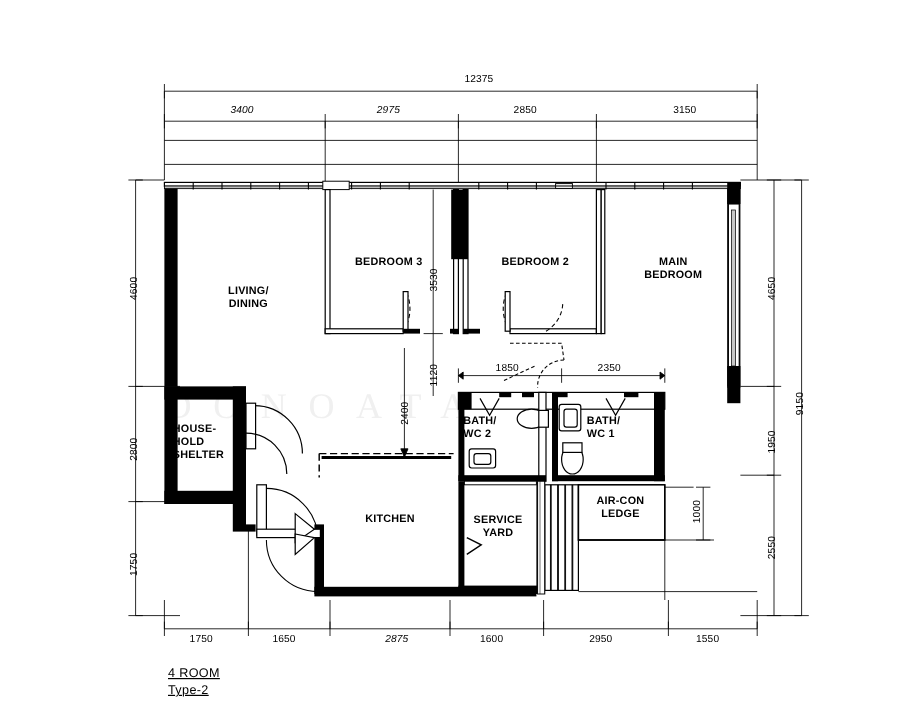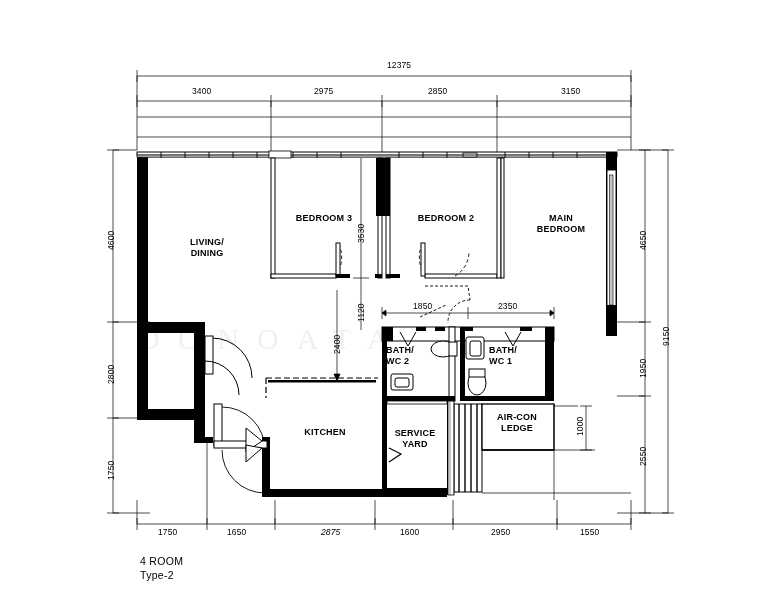--- a/index.html
+++ b/index.html
@@ -51,20 +51,21 @@
     transform: rotate(-90deg);
   }
   .caption {
     position: absolute;
     font-family: "Liberation Sans", sans-serif;
     font-size: 10.5px;
     color: #000;
     white-space: pre-line;
     line-height: 14px;
     letter-spacing: 0.3px;
+    text-decoration: underline;
   }
   .wm {
     position: absolute;
     font-family: "Liberation Serif", serif;
     font-size: 30px;
     letter-spacing: 18px;
     color: #f0f0f0;
     user-select: none;
   }
 </style>
@@ -352,33 +353,36 @@
       <path d="M550 310 L 554 313 L 550 316 Z" fill="#000"></path>
     </g>
   </svg>
 
   <div class="lbl" style="left:167px; top:237px; width:80px;">LIVING/
 DINING</div>
   <div class="lbl" style="left:279px; top:213px; width:90px;">BEDROOM 3</div>
   <div class="lbl" style="left:401px; top:213px; width:90px;">BEDROOM 2</div>
   <div class="lbl" style="left:521px; top:213px; width:80px;">MAIN
 BEDROOM</div>
+  <div class="lbl" style="left:144px; top:352px; width:60px; text-align:left;">HOUSE-
+HOLD
+SHELTER</div>
   <div class="lbl" style="left:285px; top:427px; width:80px;">KITCHEN</div>
   <div class="lbl" style="left:386px; top:345px; width:52px; text-align:left;">BATH/
 WC 2</div>
   <div class="lbl" style="left:489px; top:345px; width:52px; text-align:left;">BATH/
 WC 1</div>
   <div class="lbl" style="left:386px; top:428px; width:58px;">SERVICE
 YARD</div>
   <div class="lbl" style="left:481px; top:412px; width:72px;">AIR-CON
 LEDGE</div>
 
   <div class="dim" style="left:370px; top:60px;margin-left:17px;">12375</div>
-  <div class="dim" style="left:192px; top:86px;">3400</div>
-  <div class="dim" style="left:314px; top:86px;">2975</div>
+  <div class="dim" style="left:192px; top:86px;font-style:italic;">3400</div>
+  <div class="dim" style="left:314px; top:86px;font-style:italic;">2975</div>
   <div class="dim" style="left:428px; top:86px;">2850</div>
   <div class="dim" style="left:543px; top:86px;margin-left:18px;">3150</div>
 
   <div class="dim" style="left:158px; top:527px;">1750</div>
   <div class="dim" style="left:227px; top:527px;">1650</div>
   <div class="dim" style="left:321px; top:527px;font-style:italic;">2875</div>
   <div class="dim" style="left:400px; top:527px;">1600</div>
   <div class="dim" style="left:491px; top:527px;">2950</div>
   <div class="dim" style="left:580px; top:527px;text-align:center;">1550</div>
 

